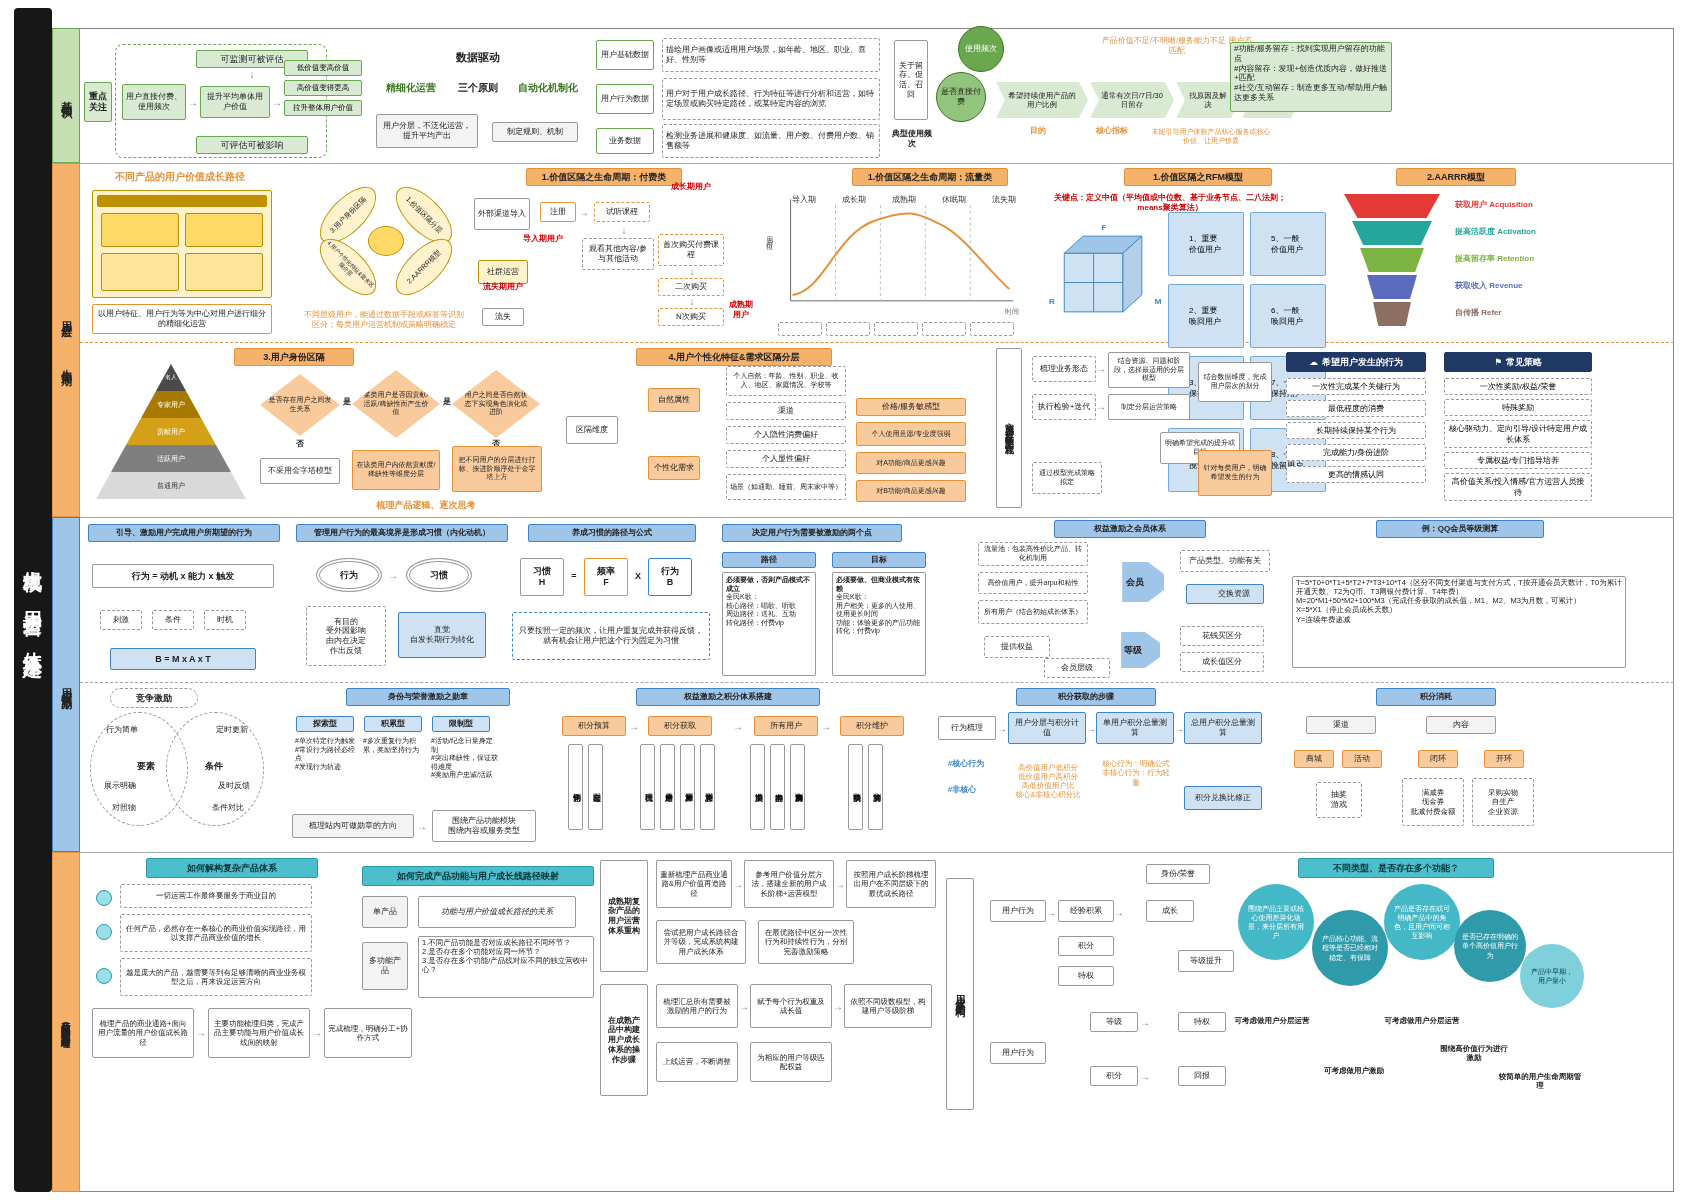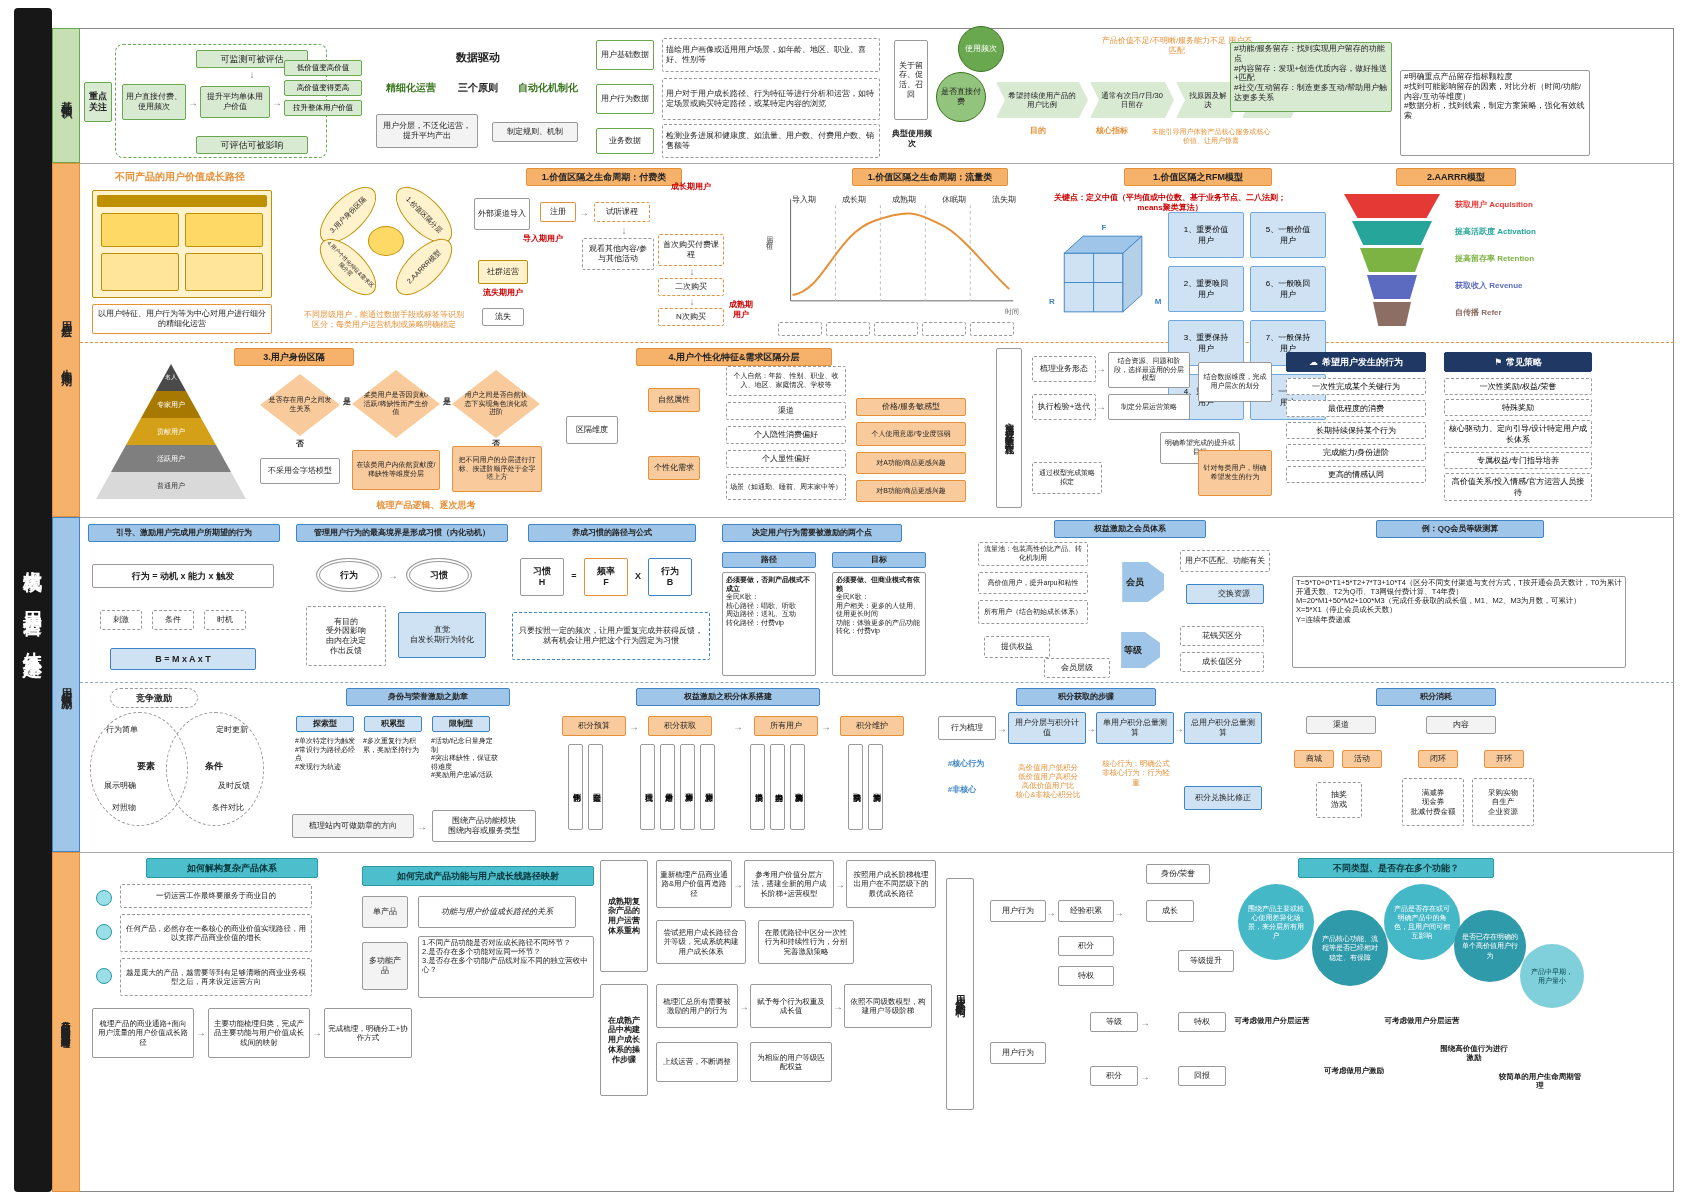--- a/index.html
+++ b/index.html
@@ -33,21 +33,21 @@
   .chev{clip-path:polygon(0 0,calc(100% - 9px) 0,100% 50%,calc(100% - 9px) 100%,0 100%,9px 50%);background:#d9ead3;border:none;font-size:7.5px;padding:0 10px;}
   .arrow{position:absolute;font-size:10px;color:#777;border:none;background:none;display:flex;align-items:center;justify-content:center;}
   .ar::after{content:"→";}
   .ad::after{content:"↓";}
   .line{position:absolute;background:#aaa;}
   .dline{position:absolute;border-top:1px dashed #e69138;background:none;}
   .dlineg{position:absolute;border-top:1px dashed #9ab;background:none;}
   .col{display:flex;flex-direction:column;gap:4px;align-items:stretch;}
   .rowfx{display:flex;gap:5px;}
   .gitem{background:#d9ead3;border:1px solid #6aa84f;border-radius:2px;padding:2px;font-size:7.5px;text-align:center;}
-  .bluitem{background:#cfe2f3;border:1px solid #6fa8dc;border-radius:2px;padding:11px;font-size:8px;text-align:center;}
+  .bluitem{background:#cfe2f3;border:1px solid #6fa8dc;border-radius:2px;padding:20px;font-size:8px;text-align:left;}
   .ditem{border:1px dashed #999;border-radius:2px;padding:2px 3px;font-size:8px;text-align:center;background:#fff;}
   .vitem{writing-mode:vertical-rl;border:1px solid #999;border-radius:2px;background:#fff;padding:3px 1px;font-size:8px;height:78px;display:flex;align-items:center;justify-content:center;}
   .stage{font-size:8px;color:#333;}
   .pyr{position:absolute;clip-path:polygon(50% 0,100% 100%,0 100%);}
   .pyr-row{height:27px;display:flex;align-items:center;justify-content:center;font-size:7px;color:#fff;}
   .pyr-row:nth-child(1){background:#4a4a4a;}
   .pyr-row:nth-child(2){background:#a87900;}
   .pyr-row:nth-child(3){background:#d4a017;}
   .pyr-row:nth-child(4){background:#7f7f7f;}
   .pyr-row:nth-child(5){background:#d9d9d9;color:#333;}
@@ -124,23 +124,20 @@
   <div class="b chev" style="left:1090px;top:82px;width:84px;height:36px;">通常有次日/7日/30日留存</div>
   <div class="b chev" style="left:1176px;top:82px;width:64px;height:36px;">找原因及解决</div>
   <div class="b chev" style="left:1242px;top:82px;width:58px;height:36px;">解决流程</div>
   <div class="b nb bold f8" style="left:1018px;top:124px;width:40px;height:14px;color:#e69138;">目的</div>
   <div class="b nb bold f8" style="left:1086px;top:124px;width:52px;height:14px;color:#e69138;">核心指标</div>
   <div class="b nb f7 orgT" style="left:1148px;top:120px;width:126px;height:34px;">未能引导用户体验产品核心服务或核心价值、让用户惊喜</div>
   <div class="b nb f8 orgT" style="left:1098px;top:32px;width:158px;height:28px;">产品价值不足/不明晰/服务能力不足 用户不匹配</div>
   <div class="b green f8 leftal pre" style="left:1230px;top:42px;width:162px;height:70px;align-items:flex-start;">#功能/服务留存：找到实现用户留存的功能点
 #内容留存：发现+创造优质内容，做好推送+匹配
 #社交/互动留存：制造更多互动/帮助用户触达更多关系</div>
-  <div class="b f8 leftal pre" style="left:1400px;top:70px;width:190px;height:86px;align-items:flex-start;">#明确重点产品留存指标颗粒度
-#找到可能影响留存的因素，对比分析（时间/功能/内容/互动等维度）
-#数据分析，找到线索，制定方案策略，强化有效线索</div>
 
   <div class="b nb bold f10 orgT" style="left:88px;top:168px;width:184px;height:18px;">不同产品的用户价值成长路径</div>
   <div class="b yel" style="left:92px;top:190px;width:180px;height:108px;padding:4px;">
     <div class="b" style="left:4px;top:4px;width:170px;height:12px;background:#bf9000;border:none;"></div>
     <div class="b" style="left:8px;top:22px;width:78px;height:34px;background:#ffd966;border-color:#bf9000;"></div>
     <div class="b" style="left:92px;top:22px;width:78px;height:34px;background:#ffd966;border-color:#bf9000;"></div>
     <div class="b" style="left:8px;top:62px;width:78px;height:38px;background:#ffe599;border-color:#bf9000;"></div>
     <div class="b" style="left:92px;top:62px;width:78px;height:38px;background:#ffe599;border-color:#bf9000;"></div>
   </div>
   <div class="b oline f8" style="left:92px;top:304px;width:180px;height:30px;">以用户特征、用户行为等为中心对用户进行细分的精细化运营</div>
@@ -159,21 +156,21 @@
   <div class="b dash oline f8" style="left:594px;top:202px;width:56px;height:20px;">试听课程</div>
   <div class="b nb redT f8" style="left:514px;top:232px;width:58px;height:14px;">导入期用户</div>
   <div class="arrow ad" style="left:618px;top:224px;width:12px;height:12px;"></div>
   <div class="b dash f8" style="left:582px;top:238px;width:72px;height:32px;">观看其他内容/参与其他活动</div>
   <div class="b nb redT f8" style="left:662px;top:180px;width:58px;height:14px;">成长期用户</div>
   <div class="b dash oline f8" style="left:658px;top:234px;width:66px;height:32px;">首次购买付费课程</div>
   <div class="arrow ad" style="left:686px;top:266px;width:12px;height:10px;"></div>
   <div class="b dash oline f8" style="left:658px;top:278px;width:66px;height:18px;">二次购买</div>
   <div class="arrow ad" style="left:686px;top:296px;width:12px;height:10px;"></div>
   <div class="b yel f8" style="left:478px;top:260px;width:50px;height:24px;">社群运营</div>
-  <div class="b nb redT f8" style="left:474px;top:286px;width:58px;height:14px;">流失期用户</div>
+  <div class="b nb redT f8" style="left:474px;top:280px;width:58px;height:14px;">流失期用户</div>
   <div class="b f8" style="left:482px;top:308px;width:42px;height:18px;">流失</div>
   <div class="b dash oline f8" style="left:658px;top:308px;width:66px;height:18px;">N次购买</div>
   <div class="b nb redT f8" style="left:726px;top:286px;width:30px;height:48px;">成熟期用户</div>
 
   <div class="b hdrO" style="left:852px;top:168px;width:156px;height:18px;">1.价值区隔之生命周期：流量类</div>
   <div class="b nb" style="left:770px;top:190px;width:254px;height:126px;">
     <svg width="254" height="126" viewBox="0 0 254 126">
       <line x1="18" y1="8" x2="18" y2="112" stroke="#666" stroke-width="1"></line>
       <line x1="18" y1="112" x2="246" y2="112" stroke="#666" stroke-width="1"></line>
       <line x1="64" y1="14" x2="64" y2="112" stroke="#bbb" stroke-dasharray="3,3"></line>
@@ -355,21 +352,21 @@
 用户相关：更多的人使用、使用更长时间
 功能：体验更多的产品功能
 转化：付费vip</span>
   </div>
 
   <div class="b hdrB f8" style="left:1054px;top:520px;width:152px;height:18px;">权益激励之会员体系</div>
   <div class="b dash f7" style="left:978px;top:542px;width:110px;height:24px;">流量池：包装高性价比产品、转化机制用</div>
   <div class="b dash f7" style="left:978px;top:572px;width:110px;height:22px;">高价值用户，提升arpu和粘性</div>
   <div class="b dash f7" style="left:978px;top:600px;width:110px;height:24px;">所有用户（结合初始成长体系）</div>
   <div class="b oct" style="left:1106px;top:562px;width:58px;height:40px;">会员</div>
-  <div class="b dash f8" style="left:1180px;top:550px;width:90px;height:22px;">用户不匹配、功能有关</div>
+  <div class="b dash f8" style="left:1180px;top:550px;width:90px;height:22px;">产品类型、功能有关</div>
   <div class="b blu f8" style="left:1186px;top:584px;width:78px;height:20px;padding-left:21px;">交换资源</div>
   <div class="b dash f8" style="left:984px;top:636px;width:66px;height:22px;">提供权益</div>
   <div class="b dash f8" style="left:1044px;top:658px;width:66px;height:20px;">会员层级</div>
   <div class="b oct" style="left:1106px;top:632px;width:54px;height:36px;">等级</div>
   <div class="b dash f8" style="left:1180px;top:626px;width:84px;height:20px;">花钱买区分</div>
   <div class="b dash f8" style="left:1180px;top:652px;width:84px;height:20px;">成长值区分</div>
 
   <div class="b hdrB f8" style="left:1376px;top:520px;width:168px;height:18px;">例：QQ会员等级测算</div>
   <div class="b f75 leftal pre" style="left:1292px;top:576px;width:334px;height:92px;align-items:flex-start;">T=5*T0+0*T1+5*T2+7*T3+10*T4（区分不同支付渠道与支付方式，T按开通会员天数计，T0为累计开通天数、T2为Q币、T3网银付费计算、T4年费）
 M=20*M1+50*M2+100*M3（完成任务获取的成长值，M1、M2、M3为月数，可累计）

